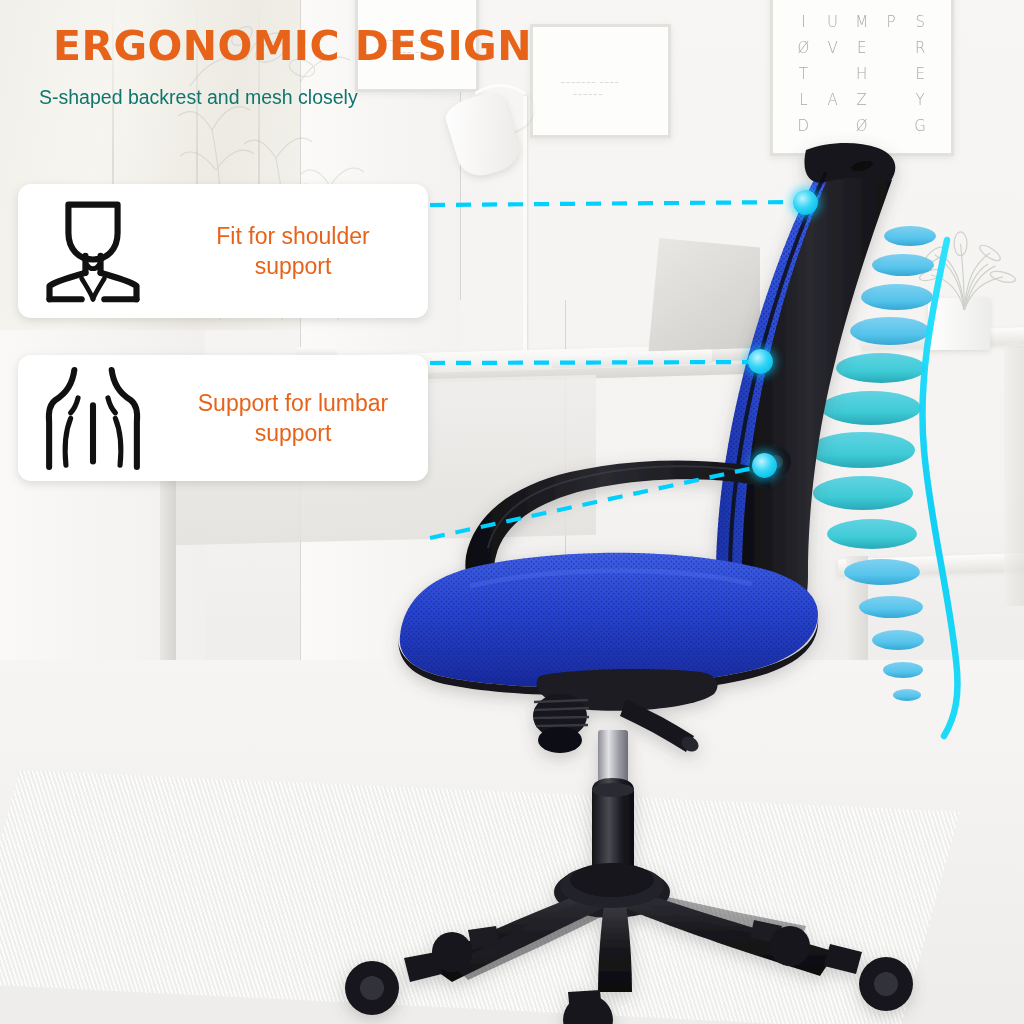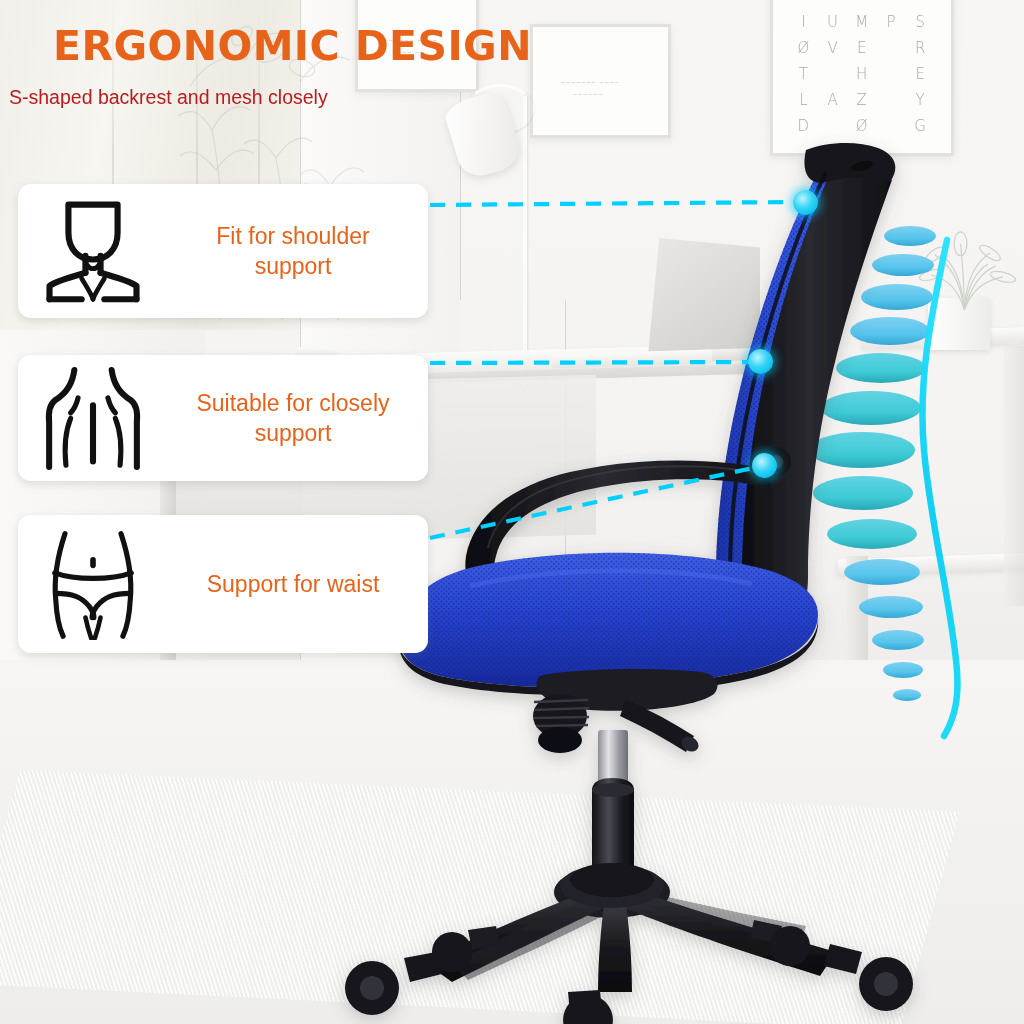--- a/index.html
+++ b/index.html
@@ -88,22 +88,22 @@
 
   
   .title{
     position:absolute;left:22px;top:22px;
     font-size:41px;font-weight:bold;letter-spacing:.4px;
     color:#e8631a;white-space:nowrap;
     font-family:"DejaVu Sans","Liberation Sans",sans-serif;
     margin-left:31px;
   }
   .subtitle{
-    position:absolute;left:9px;top:84px;
-    font-size:19.5px;line-height:27px;color:#b91c1c;
+    position:absolute;left:39px;top:84px;
+    font-size:19.5px;line-height:27px;color:#0f766e;
     font-family:"Liberation Sans",sans-serif;
   }
 
   
   .card{
     position:absolute;background:#fff;border-radius:13px;
     box-shadow:0 3px 9px rgba(120,118,112,.22);
     display:flex;align-items:center;
   }
   .card-icon{flex:0 0 auto;display:flex;align-items:center;justify-content:center;}
@@ -483,36 +483,19 @@
         <path d="M40 6 C38 22 30 32 20 38 C13 43 12 52 13 62 L13 110"></path>
         <path d="M80 6 C82 22 90 32 100 38 C107 43 108 52 107 62 L107 110"></path>
         <path d="M60 44 L60 104"></path>
         <path d="M44 36 C42 44 40 48 36 52" stroke-width="5.5"></path>
         <path d="M76 36 C78 44 80 48 84 52" stroke-width="5.5"></path>
         <path d="M36 58 C31 70 29 88 31 108" stroke-width="5.5"></path>
         <path d="M84 58 C89 70 91 88 89 108" stroke-width="5.5"></path>
       </svg>
     </div>
     <div class="card-label">
-      <div>Suitable for closely</div>
+      <div>Support for lumbar</div>
       <div>support</div>
     </div>
   </div>
 
-  <div class="card" style="left:18px;top:515px;width:410px;height:138px;">
-    <div class="card-icon" style="width:150px;height:138px;">
-      <svg viewBox="0 0 120 120" width="112" height="112" fill="none" stroke="#111" stroke-width="5.5" stroke-linecap="round" stroke-linejoin="round">
-        <path d="M30 6 C22 30 18 54 20 76 C21 94 24 108 28 116"></path>
-        <path d="M90 6 C98 30 102 54 100 76 C99 94 96 108 92 116"></path>
-        <path d="M19 48 C40 56 80 56 101 48"></path>
-        <path d="M20 70 C38 70 48 74 56 84 C59 88 61 92 61 96"></path>
-        <path d="M100 70 C82 70 72 74 64 84 C61 88 59 92 59 96"></path>
-        <path d="M52 96 C54 106 56 112 58 118" stroke-width="5"></path>
-        <path d="M68 96 C66 106 64 112 62 118" stroke-width="5"></path>
-        <path d="M60 34 L60 40" stroke-width="6"></path>
-      </svg>
-    </div>
-    <div class="card-label">
-      <div>Support for waist</div>
-    </div>
-  </div>
 
 </div>
 
 </body></html>

